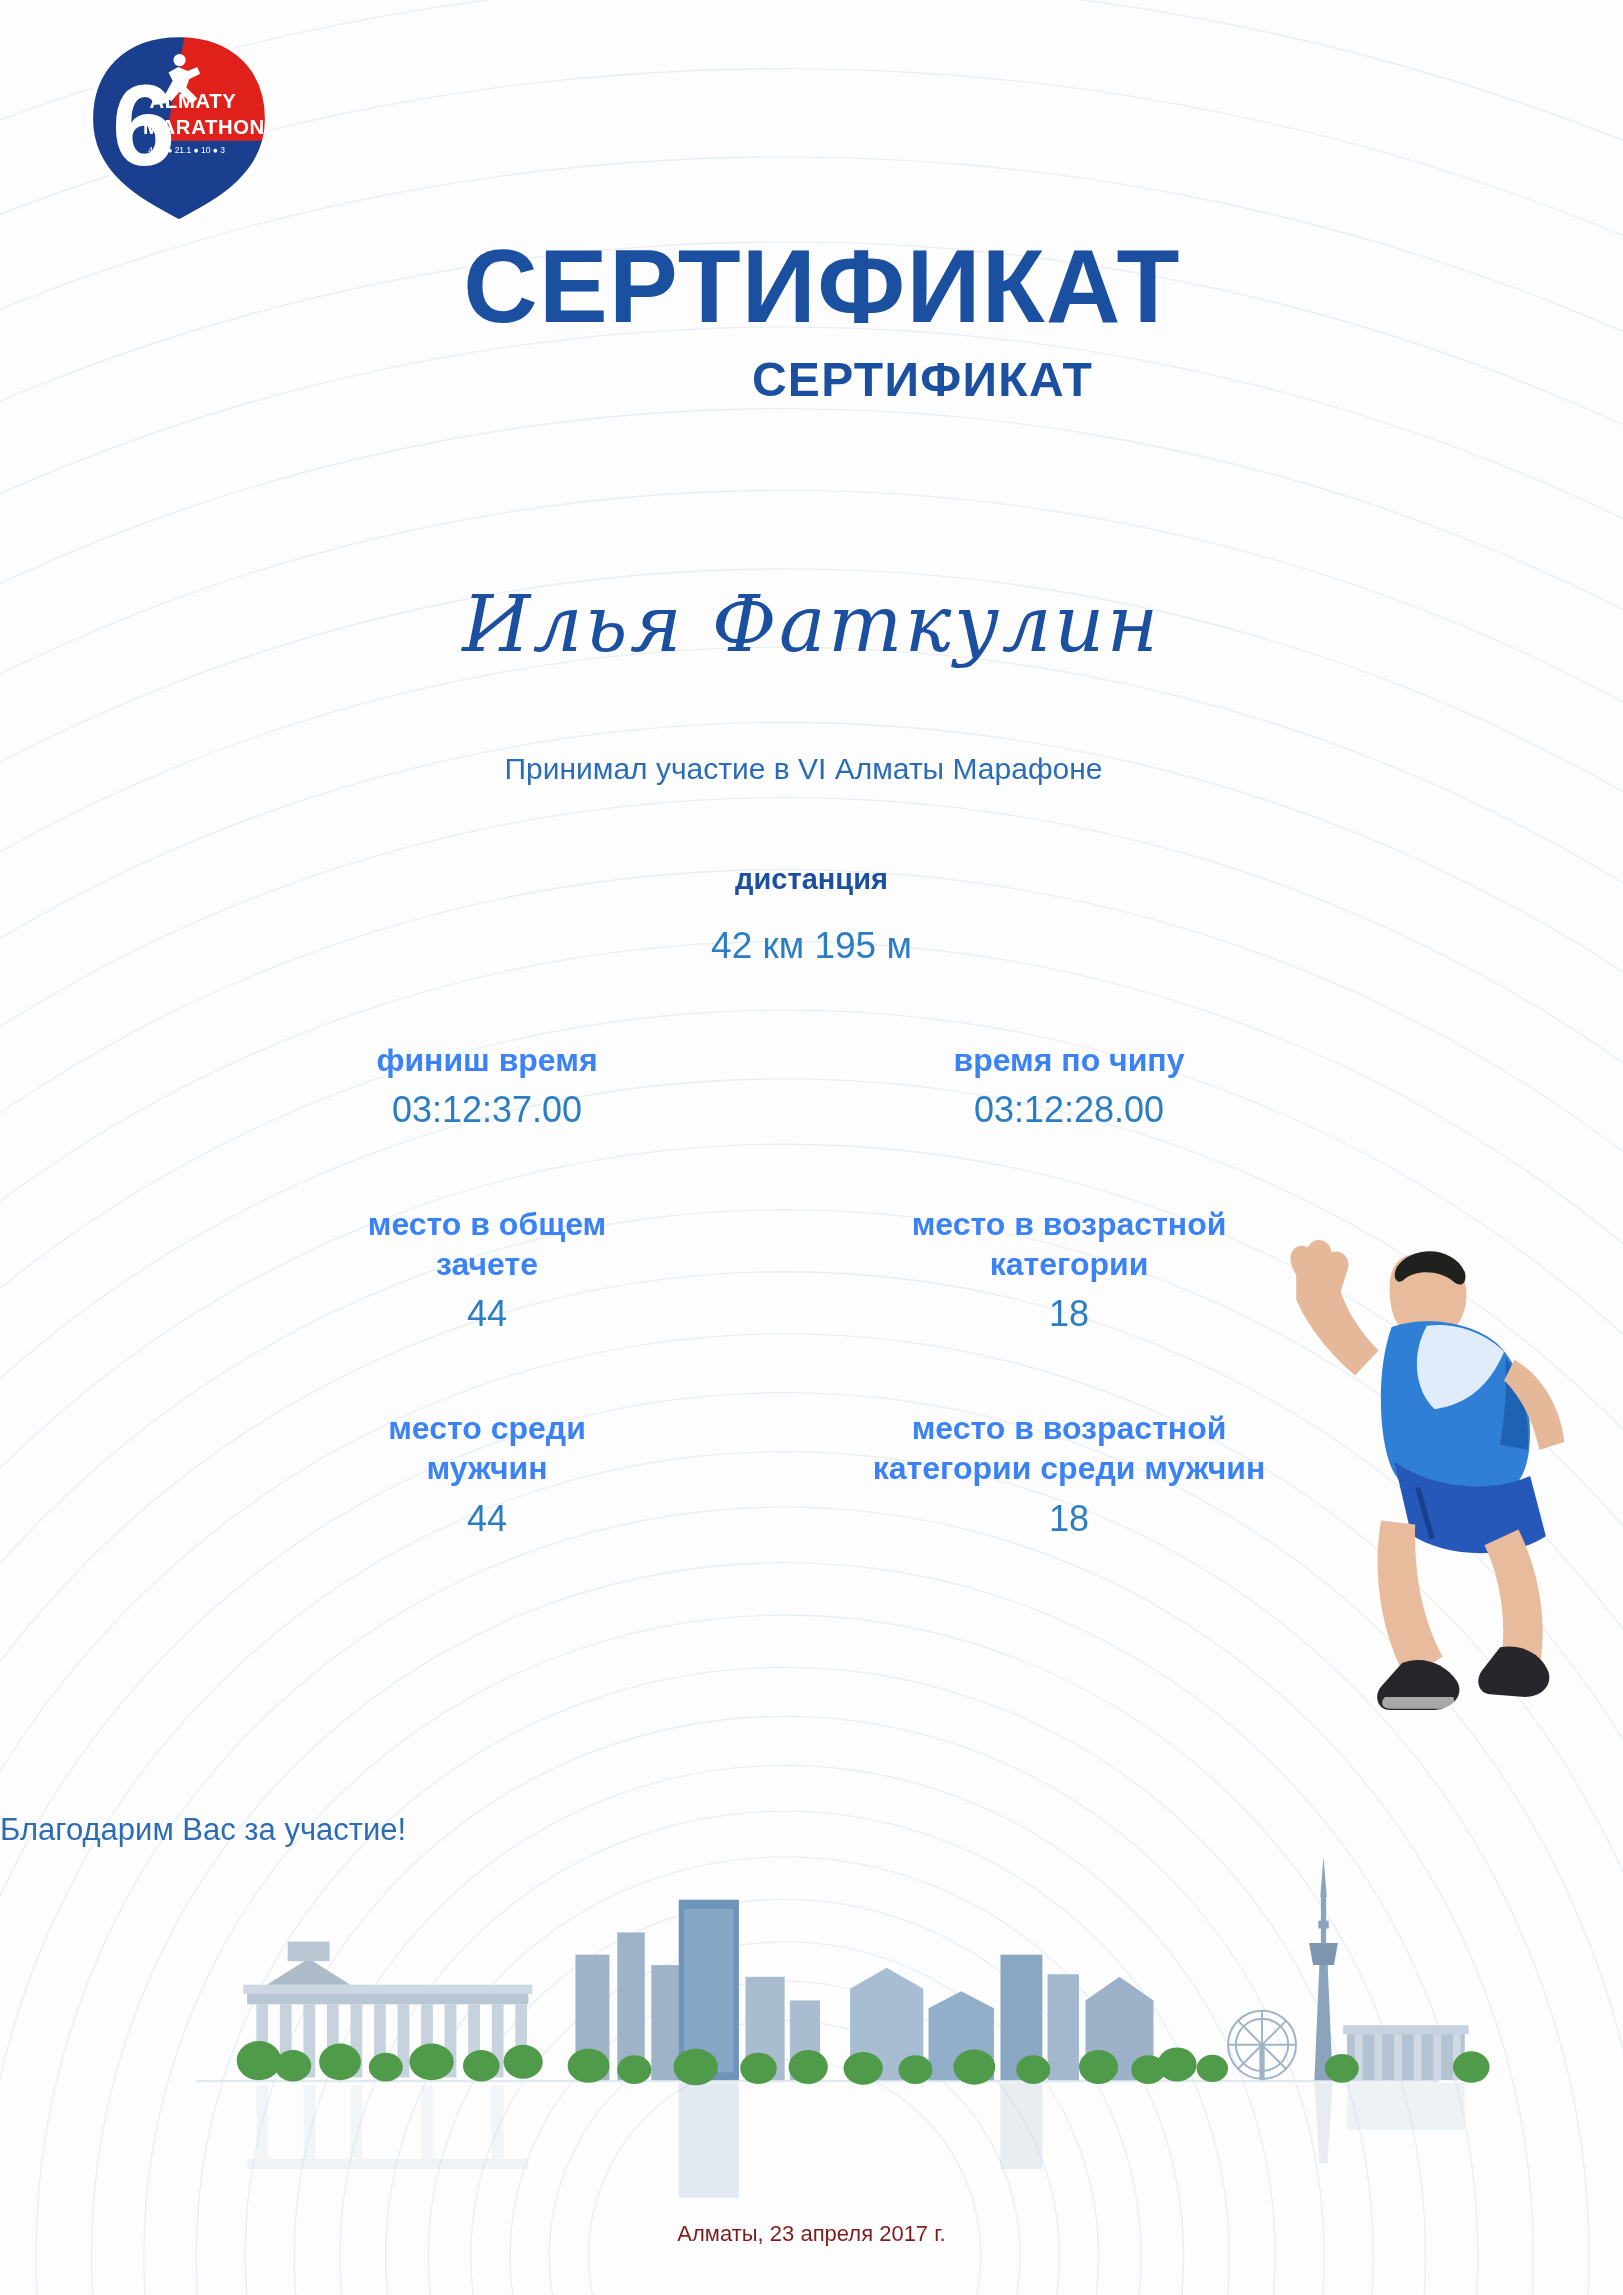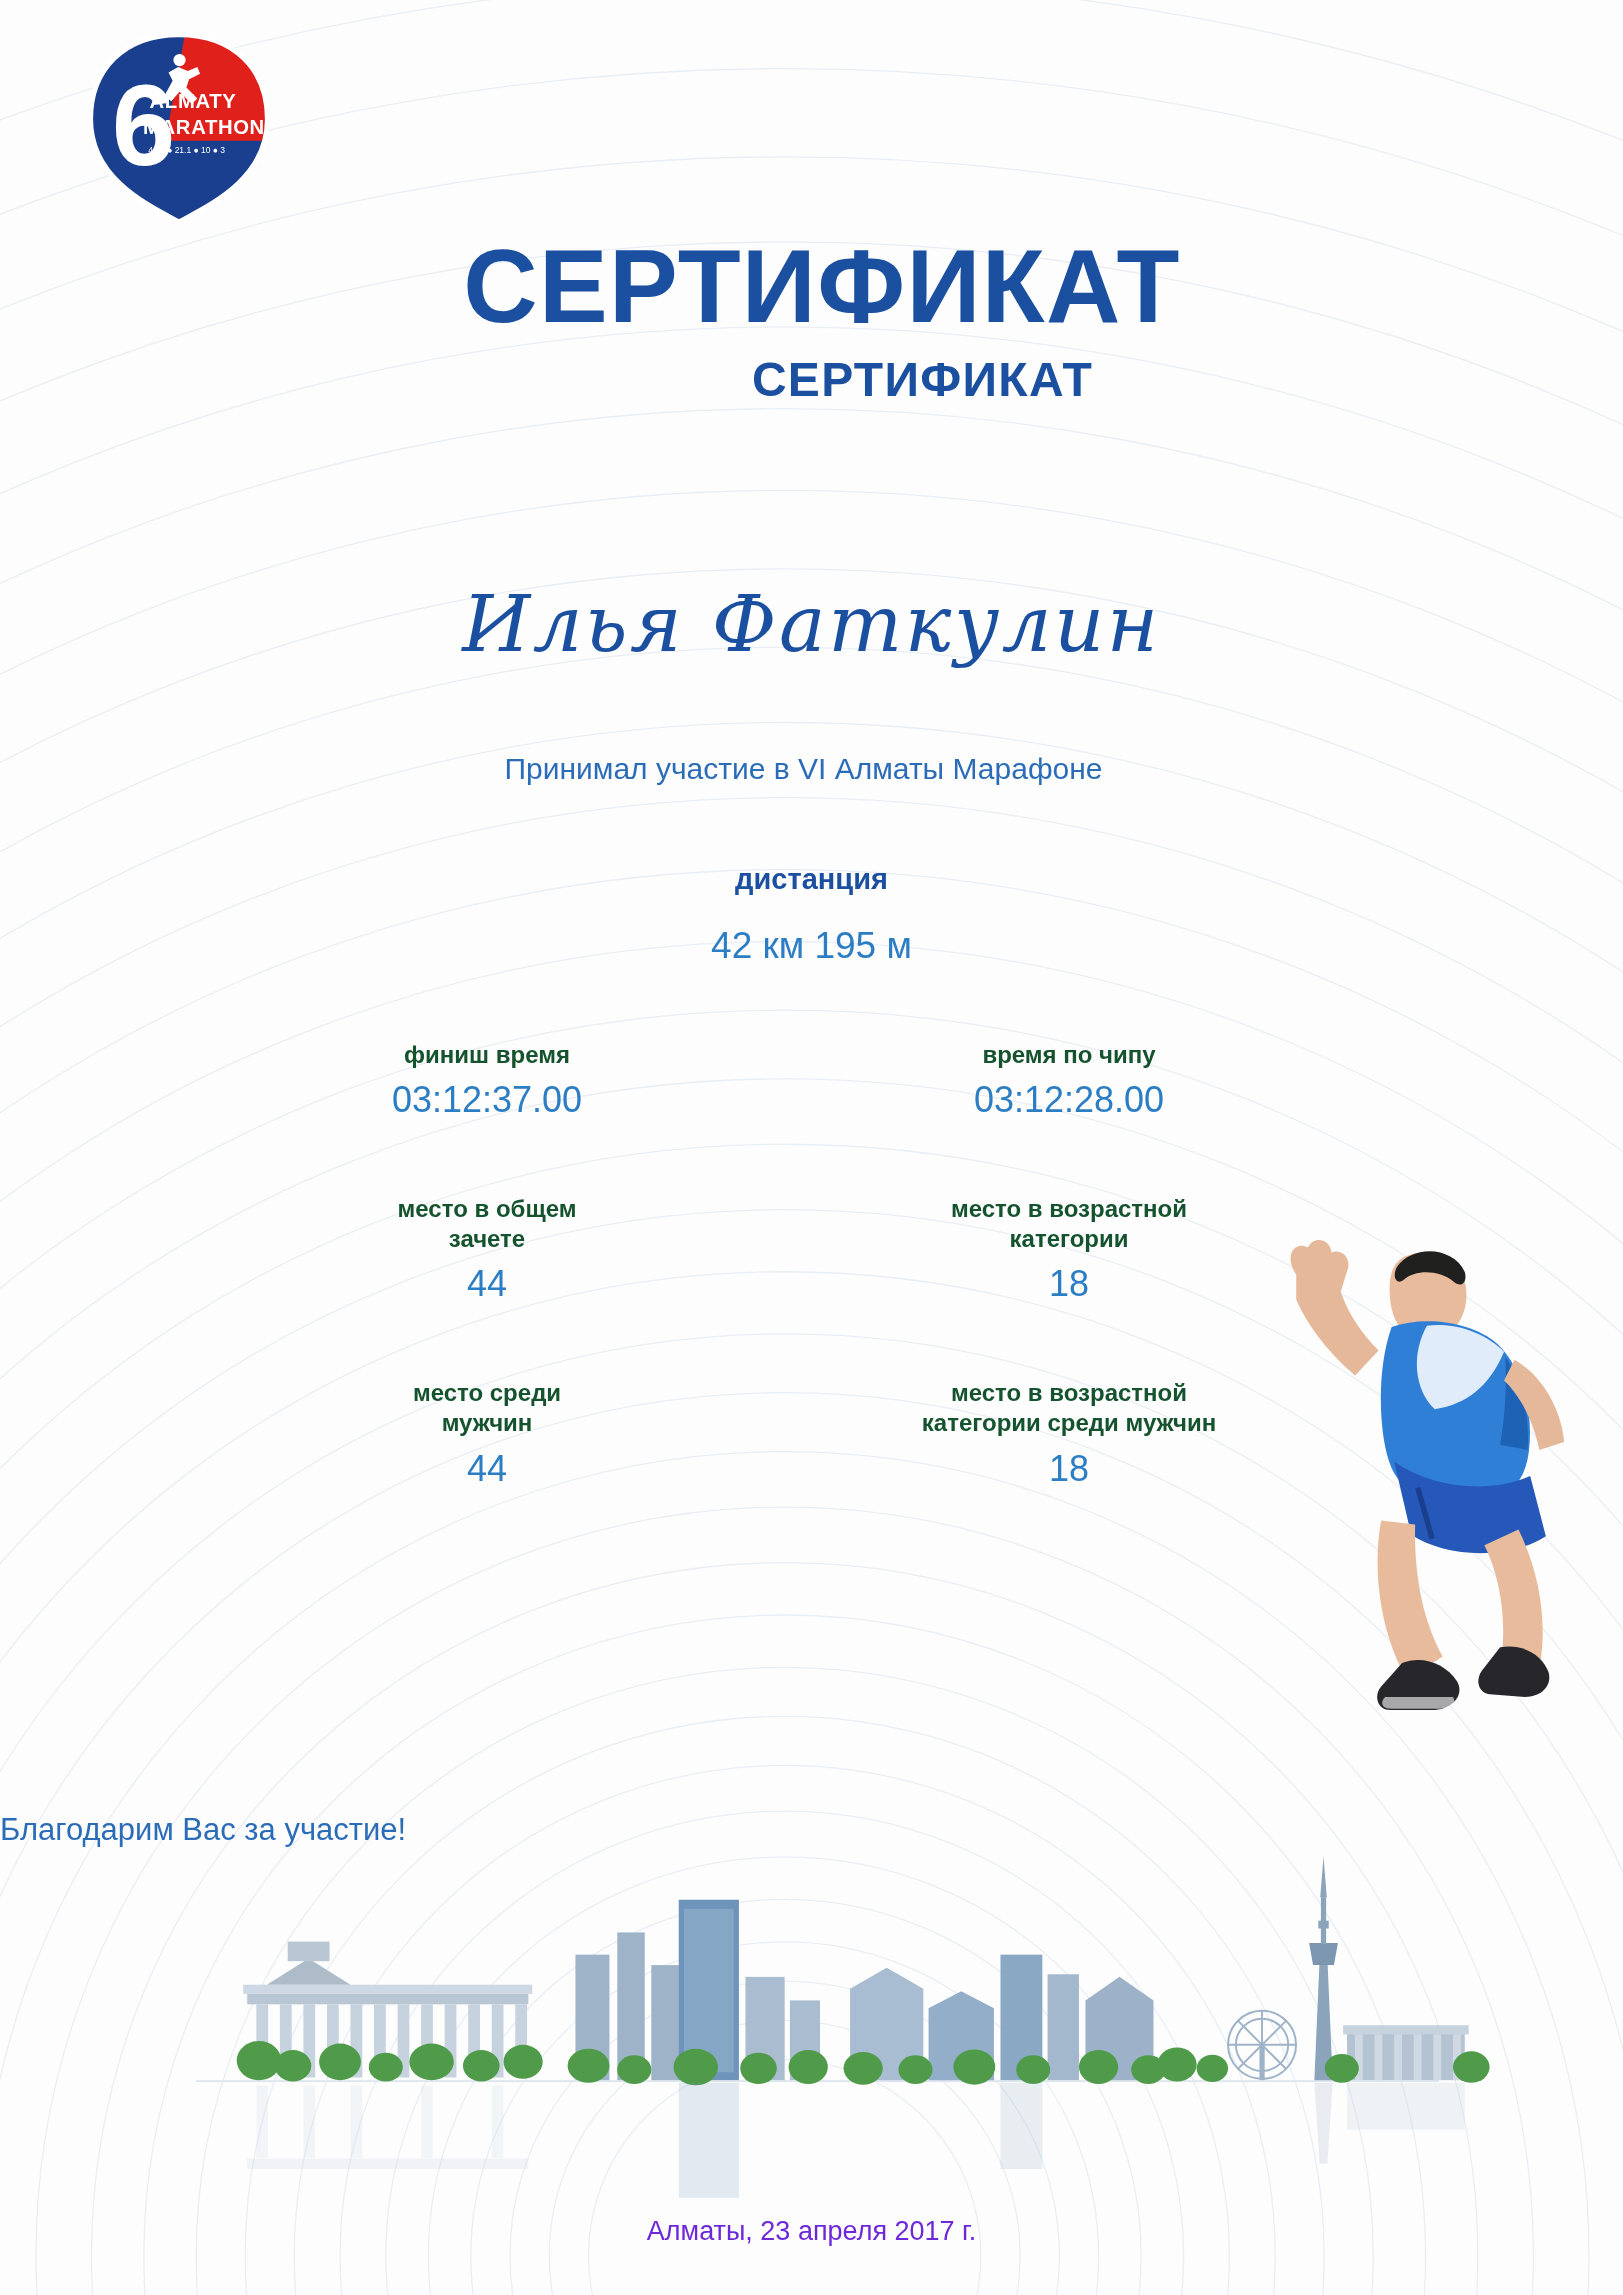--- a/index.html
+++ b/index.html
@@ -120,23 +120,23 @@
     width: 100%;
     margin-bottom: 20px;
   }
   .stat-cell {
     flex: 1 1 50%;
     text-align: center;
     padding: 0 26px;
     box-sizing: border-box;
   }
   .stat-label {
-    font-size: 24px;
+    font-size: 32px;
     font-weight: bold;
-    color: #14532d;
+    color: #3b82f6;
     line-height: 1.25;
     white-space: pre-line;
   }
   .stat-value {
     font-size: 36px;
     color: #2b7dc4;
     font-weight: 300;
     margin-top: 9.2px;
   }
   .row-gap-lg { margin-bottom: 73px; }
@@ -151,22 +151,22 @@
     color: #2b6cb8;
     font-weight: 300;
   }
 
   
   .date-line {
     position: absolute;
     left: 0; right: 0;
     bottom: 48px;
     text-align: center;
-    font-size: 27px;
-    color: #6d28d9;
+    font-size: 22px;
+    color: #7f1d1d;
     font-weight: 300;
   }
 
   
   .runner {
     position: absolute;
     right: 0px;
     top: 1229px;
     width: 366px;
     height: 562px;

